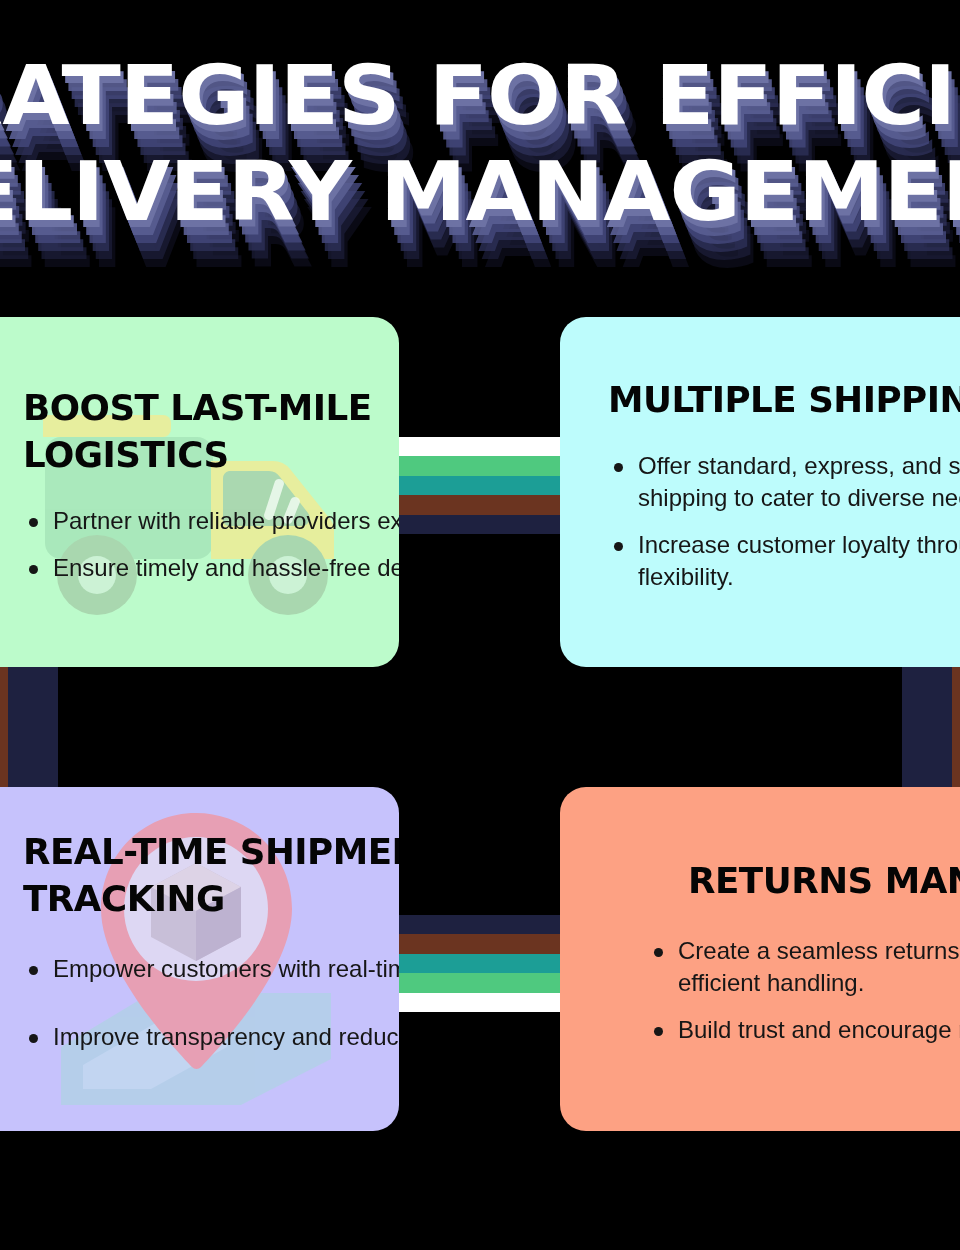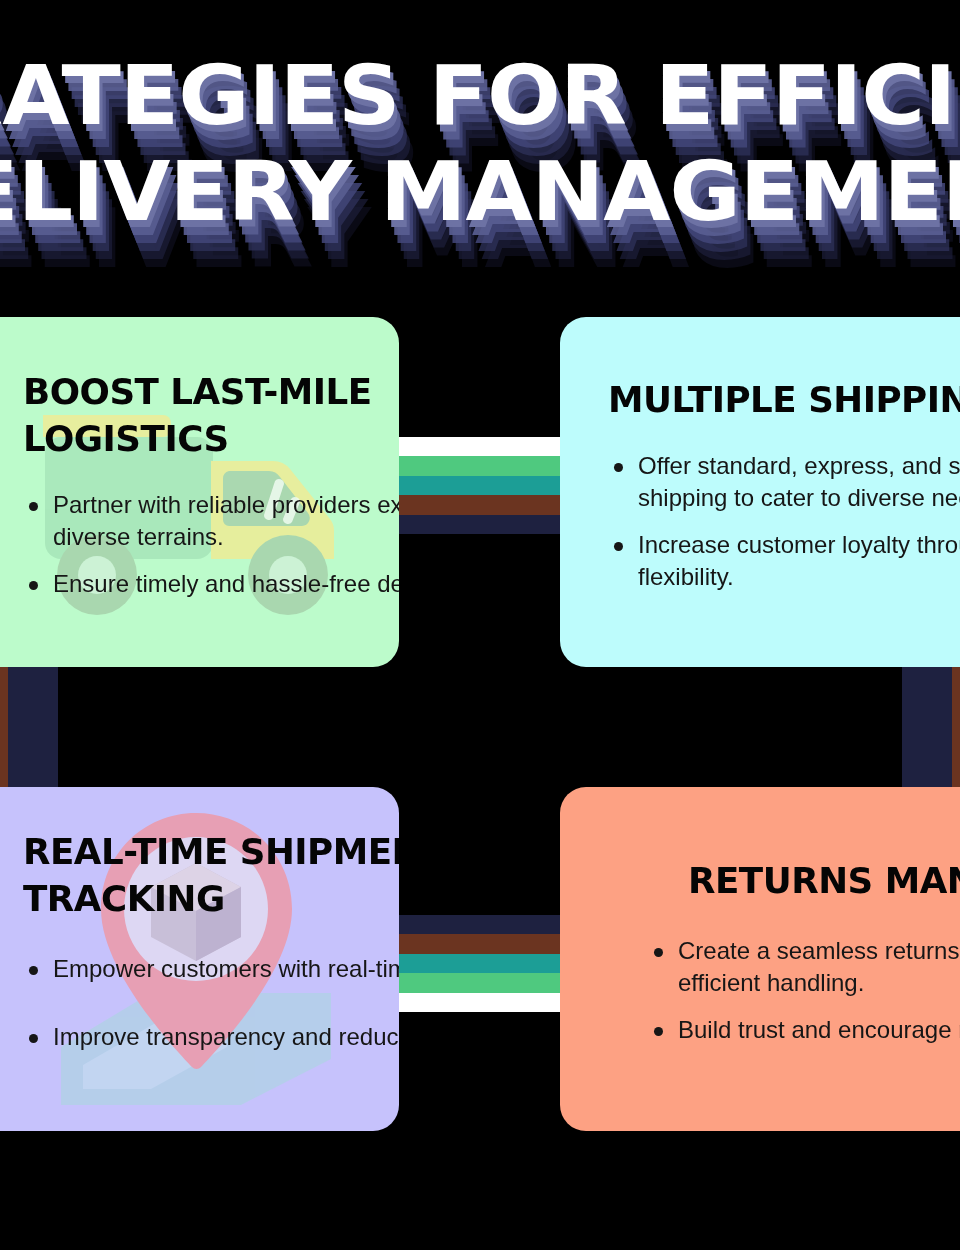--- a/index.html
+++ b/index.html
@@ -222,21 +222,20 @@
       <circle cx="54" cy="200" r="19" fill="#cdf2d6"></circle>
       <rect x="-60" y="40" width="188" height="22" rx="8" fill="#e9ee9b"></rect>
     </svg>
 
     <div class="card-inner">
       <div class="card-title">BOOST LAST-MILE</div>
       <div class="card-title">LOGISTICS</div>
       <ul class="card-list">
         <li>
           <span>Partner with reliable providers experienced in</span>
-          <span class="wrap2">diverse terrains.</span>
         </li>
         <li>
           <span>Ensure timely and hassle-free deliveries.</span>
         </li>
       </ul>
     </div>
   </div>
 
   <div class="card" id="card-2">
 

